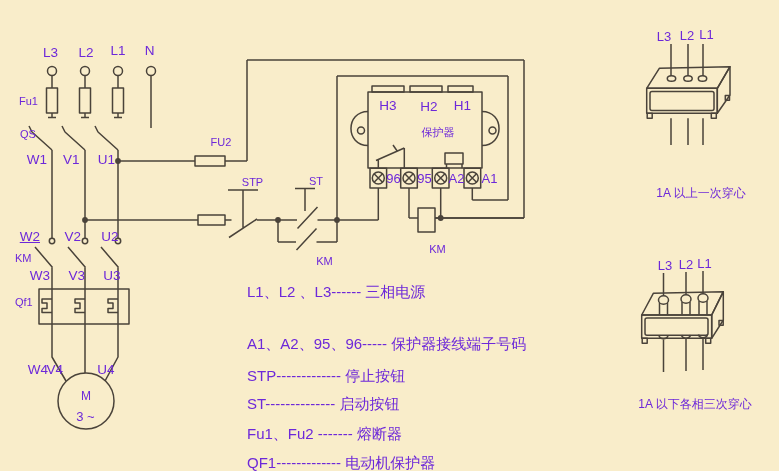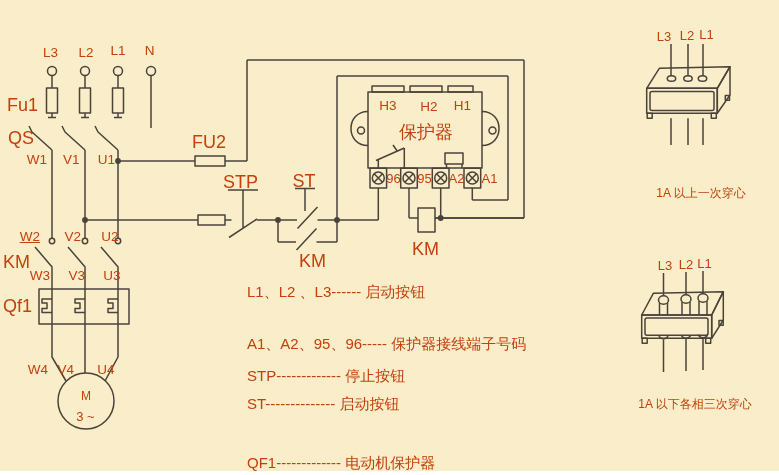--- a/index.html
+++ b/index.html
@@ -1,21 +1,21 @@
 <!DOCTYPE html>
 <html><head>
 <meta charset="utf-8">
 <style>
   html,body{margin:0;padding:0;}
   #stage{position:relative;width:779px;height:475px;background:#f9edca;overflow:hidden;
          font-family:"Liberation Sans","DejaVu Sans",sans-serif;color:#3a352f;}
-  .lbl{position:absolute;white-space:nowrap;color:#c2410c;line-height:1;}
+  .lbl{position:absolute;white-space:nowrap;color:#6d28d9;line-height:1;}
   .ctr{transform:translate(-50%,-50%);}
   .rgt{transform:translate(-100%,0);}
-  .f13{font-size:13px;} .f135{font-size:13.5px;} .f14{font-size:18px;}
+  .f13{font-size:13px;} .f135{font-size:13.5px;} .f14{font-size:11px;margin-left:12px;}
   .f15{font-size:15px;} .f16{font-size:12px;}
   svg{position:absolute;left:0;top:0;}
   #bottomstrip{position:absolute;left:0;top:471px;width:779px;height:4px;background:#ffffff;}
 </style>
 </head>
 <body>
 
 <div id="stage">
 
 <svg width="779" height="475" viewBox="0 0 779 475">
@@ -184,45 +184,46 @@
 <div class="lbl rgt f135" style="left:115px;top:153px;">U1</div>
 <div class="lbl rgt f135" style="left:40px;top:230px;text-decoration:underline;">W2</div>
 <div class="lbl rgt f135" style="left:81px;top:230px;">V2</div>
 <div class="lbl rgt f135" style="left:118.5px;top:230px;">U2</div>
 <div class="lbl f14" style="left:3px;top:253px;">KM</div>
 <div class="lbl rgt f135" style="left:50px;top:268.5px;">W3</div>
 <div class="lbl rgt f135" style="left:85px;top:268.5px;">V3</div>
 <div class="lbl rgt f135" style="left:120.5px;top:268.5px;">U3</div>
 <div class="lbl f14" style="left:3px;top:296.5px;">Qf1</div>
 <div class="lbl rgt f135" style="left:48px;top:362.5px;">W4</div>
-<div class="lbl rgt f135" style="left:74px;top:362.5px;text-align:center;">V4</div>
+<div class="lbl rgt f135" style="left:63px;top:362.5px;text-align:center;">V4</div>
 <div class="lbl rgt f135" style="left:114.5px;top:362.5px;">U4</div>
 
 <div class="lbl ctr f16" style="left:86px;top:395.5px;">M</div>
 <div class="lbl ctr f13" style="left:85.5px;top:415.5px;">3 ~</div>
 
 <div class="lbl ctr f14" style="left:209px;top:142px;">FU2</div>
 <div class="lbl ctr f14" style="left:240.5px;top:182px;">STP</div>
 <div class="lbl ctr f14" style="left:304px;top:181px;">ST</div>
 <div class="lbl ctr f14" style="left:312.5px;top:261px;">KM</div>
 <div class="lbl ctr f14" style="left:425.5px;top:248.5px;">KM</div>
 
 <div class="lbl ctr f135" style="left:388px;top:106px;">H3</div>
 <div class="lbl ctr f135" style="left:429px;top:107px;">H2</div>
 <div class="lbl ctr f135" style="left:462.5px;top:105.5px;">H1</div>
 <div class="lbl ctr f14" style="left:426px;top:131.5px;">保护器</div>
 <div class="lbl ctr f13" style="left:393.5px;top:178px;">96</div>
 <div class="lbl ctr f13" style="left:424.5px;top:178px;">95</div>
 <div class="lbl ctr f13" style="left:456.5px;top:178px;">A2</div>
 <div class="lbl ctr f13" style="left:489.5px;top:178px;">A1</div>
 
-<div class="lbl f15" style="left:247px;top:284px;">L1、L2 、L3------ 启动按钮</div>
+<div class="lbl f15" style="left:247px;top:284px;">L1、L2 、L3------ 三相电源</div>
 <div class="lbl f15" style="left:247px;top:336px;">A1、A2、95、96----- 保护器接线端子号码</div>
 <div class="lbl f15" style="left:247px;top:395.5px;">ST-------------- 启动按钮</div>
 <div class="lbl f15" style="left:247px;top:367.5px;">STP------------- 停止按钮</div>
+<div class="lbl f15" style="left:247px;top:425.5px;">Fu1、Fu2 ------- 熔断器</div>
 <div class="lbl f15" style="left:247px;top:454.5px;">QF1------------- 电动机保护器</div>
 
 <div class="lbl ctr f13" style="left:664px;top:36px;">L3</div>
 <div class="lbl ctr f13" style="left:687px;top:34.5px;">L2</div>
 <div class="lbl ctr f13" style="left:706.5px;top:33.5px;">L1</div>
 <div class="lbl ctr f16" style="left:701px;top:192.5px;">1A 以上一次穿心</div>
 
 <div class="lbl ctr f13" style="left:665px;top:264.5px;">L3</div>
 <div class="lbl ctr f13" style="left:686px;top:263.5px;">L2</div>
 <div class="lbl ctr f13" style="left:704.5px;top:263px;">L1</div>

